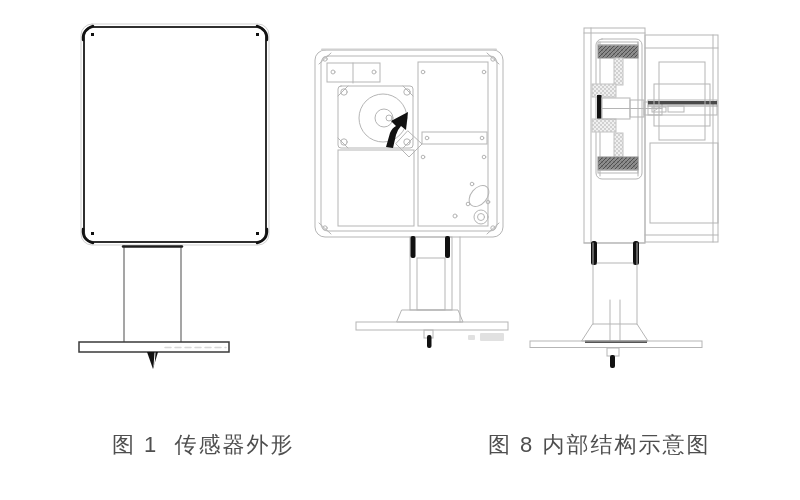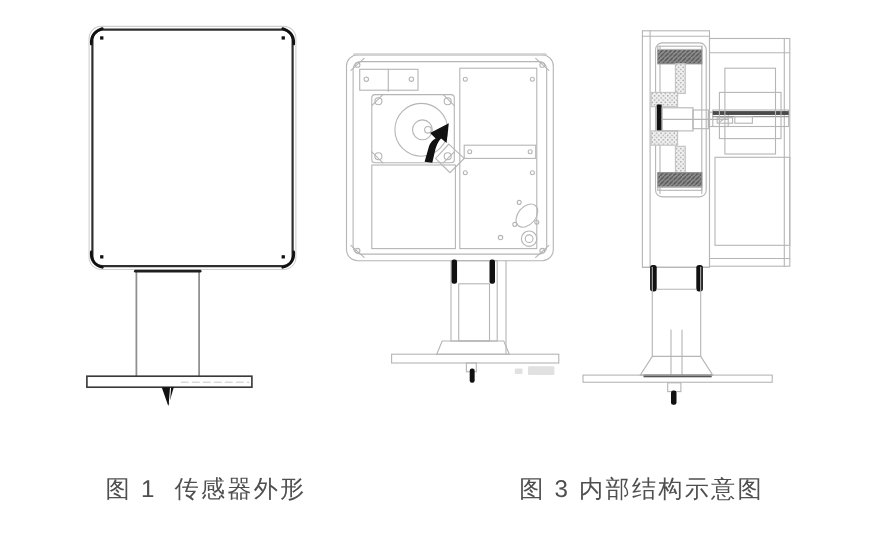--- a/index.html
+++ b/index.html
@@ -1,20 +1,20 @@
 <!DOCTYPE html>
 <html><head>
 <meta charset="utf-8">
 <style>
   html,body{margin:0;padding:0;background:#ffffff;}
   #page{position:relative;width:800px;height:500px;background:#ffffff;overflow:hidden;
         font-family:"Liberation Sans","DejaVu Sans",sans-serif;}
   #figures{position:absolute;left:0;top:0;}
   .caption{position:absolute;color:#4f4f4f;font-size:22px;letter-spacing:2px;
-           white-space:pre;line-height:1.2;}
+           white-space:pre;line-height:1.2;margin-left:16px;}
   #caption-fig1{left:96px;top:432px;}
   #caption-fig2{left:472px;top:432px;}
 </style>
 </head>
 <body>
 
 <div id="page">
 
   <svg id="figures" width="800" height="420" viewBox="0 0 800 420" fill="none" stroke-linecap="round">
     <defs>
@@ -181,15 +181,15 @@
       <line x1="620" y1="300" x2="620" y2="341"></line>
       <polygon points="593,324 637,324 648,341 582,341"></polygon>
       <rect x="585" y="340.5" width="62" height="2.5" fill="#555555" stroke="none"></rect>
       <rect x="530" y="341" width="172" height="6.5"></rect>
       <rect x="607" y="348" width="12" height="8"></rect>
       <rect x="610" y="355" width="5" height="13" rx="2" fill="#111111" stroke="none"></rect>
     </g>
   </svg>
 
   <div id="caption-fig1" class="caption">图 1  传感器外形</div>
-  <div id="caption-fig2" class="caption">图 3 内部结构示意图</div>
+  <div id="caption-fig2" class="caption">图 8 内部结构示意图</div>
 
 </div>
 
 </body></html>

